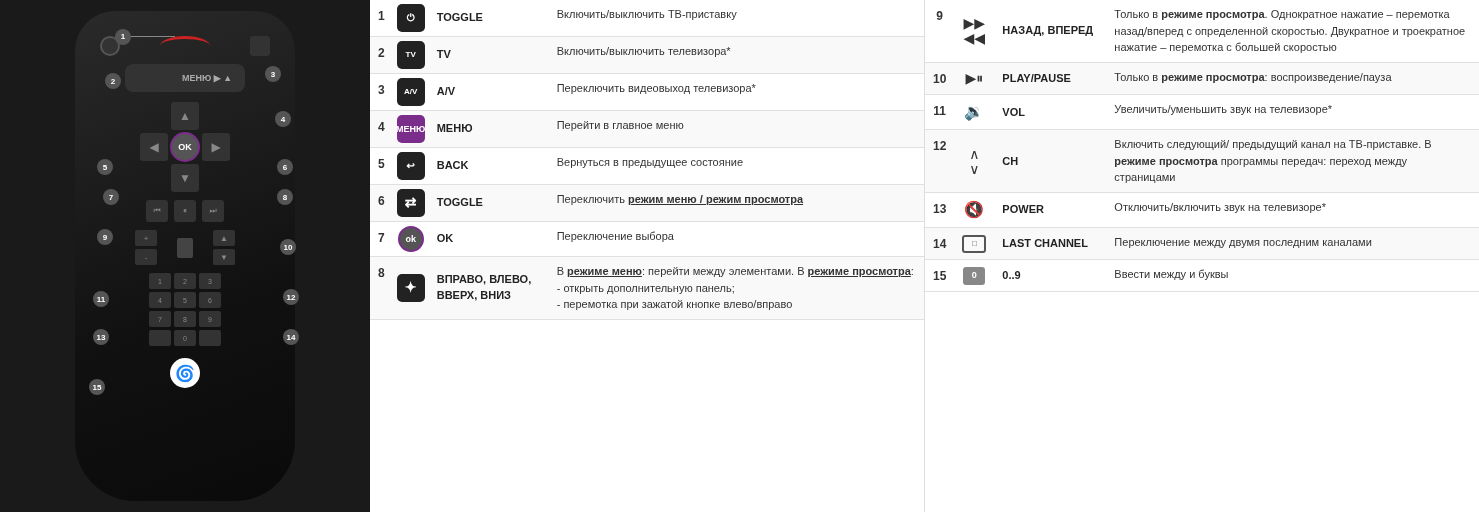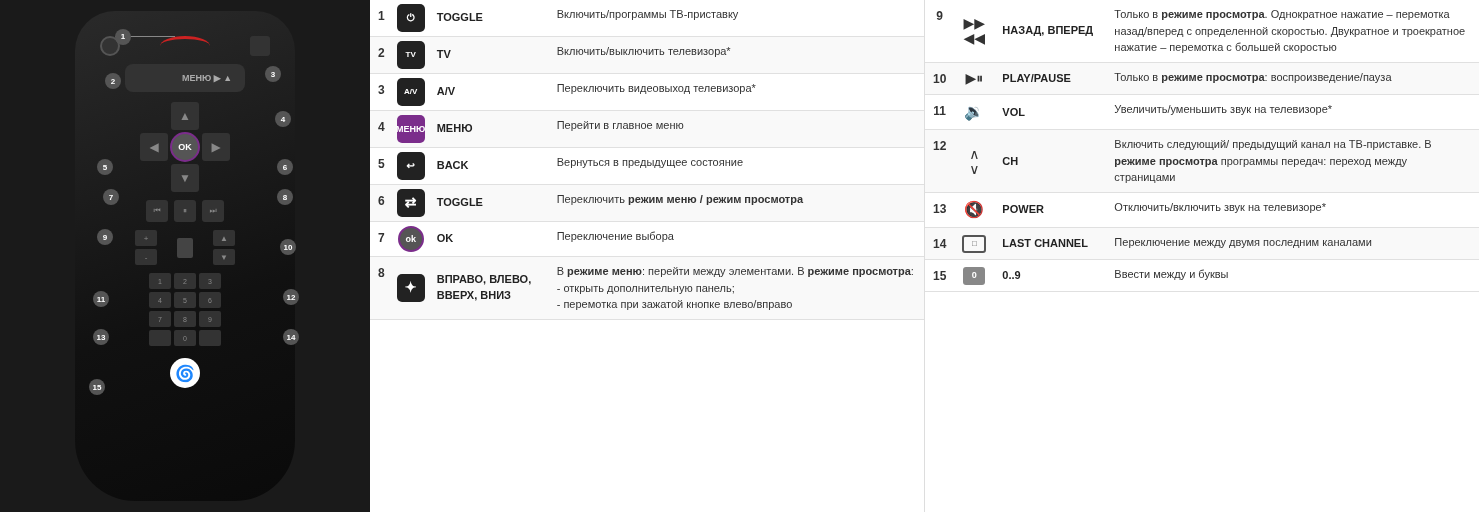--- a/index.html
+++ b/index.html
@@ -124,20 +124,21 @@
     }
 
     .desc-cell {
       font-size: 11px;
       color: #333;
       line-height: 1.5;
     }
 
     .desc-cell b {
       font-weight: bold;
+      text-decoration: underline;
     }
 
     .right-desc-cell {
       font-size: 11px;
       color: #333;
       line-height: 1.5;
       padding: 6px 10px;
     }
 
     .right-desc-cell b {
@@ -292,21 +293,21 @@
   <div class="col-left">
     <table>
       <tbody>
 
         <tr>
           <td class="num-cell">1</td>
           <td class="icon-cell">
             <div class="btn-icon btn-black">⏻</div>
           </td>
           <td class="name-cell">TOGGLE</td>
-          <td class="desc-cell">Включить/программы ТВ-приставку</td>
+          <td class="desc-cell">Включить/выключить ТВ-приставку</td>
         </tr>
 
         <tr>
           <td class="num-cell">2</td>
           <td class="icon-cell">
             <div class="btn-icon btn-black" style="font-size:8px;">TV</div>
           </td>
           <td class="name-cell">TV</td>
           <td class="desc-cell">Включить/выключить телевизора*</td>
         </tr>

